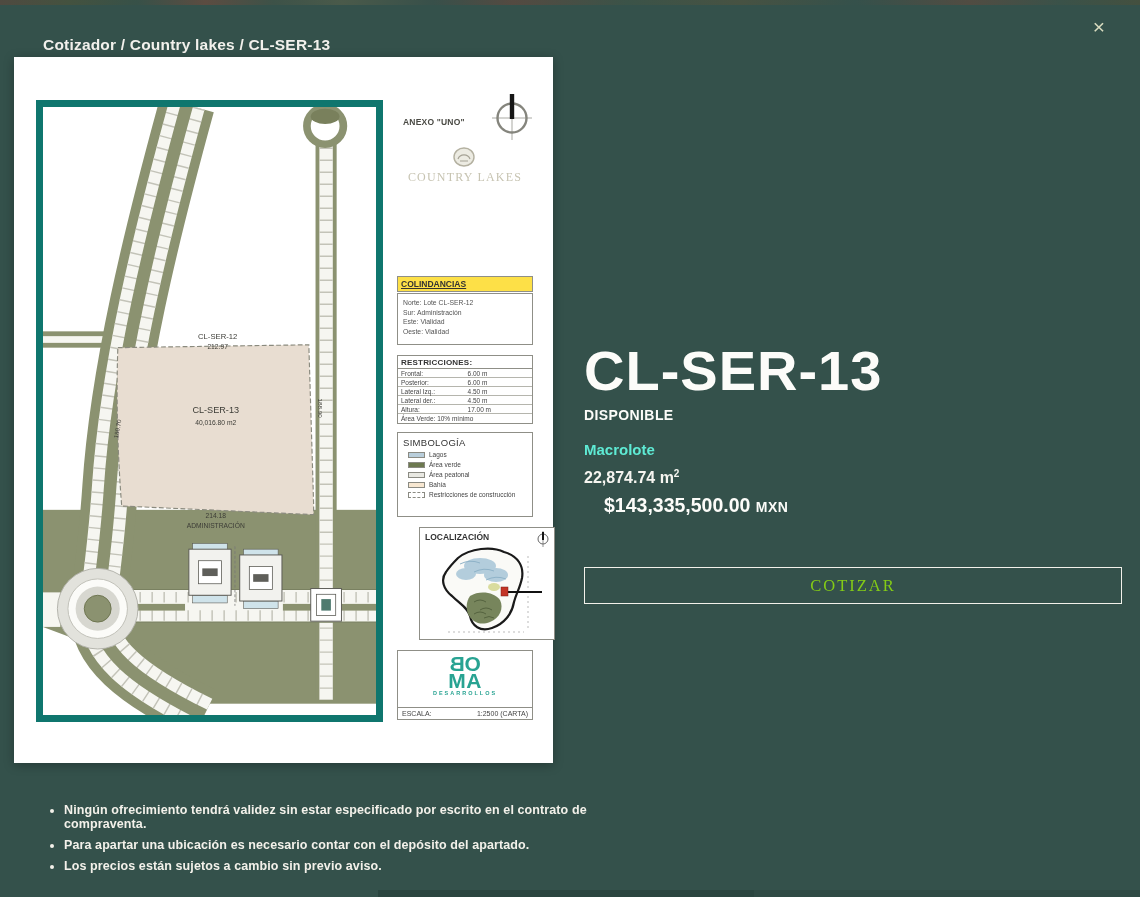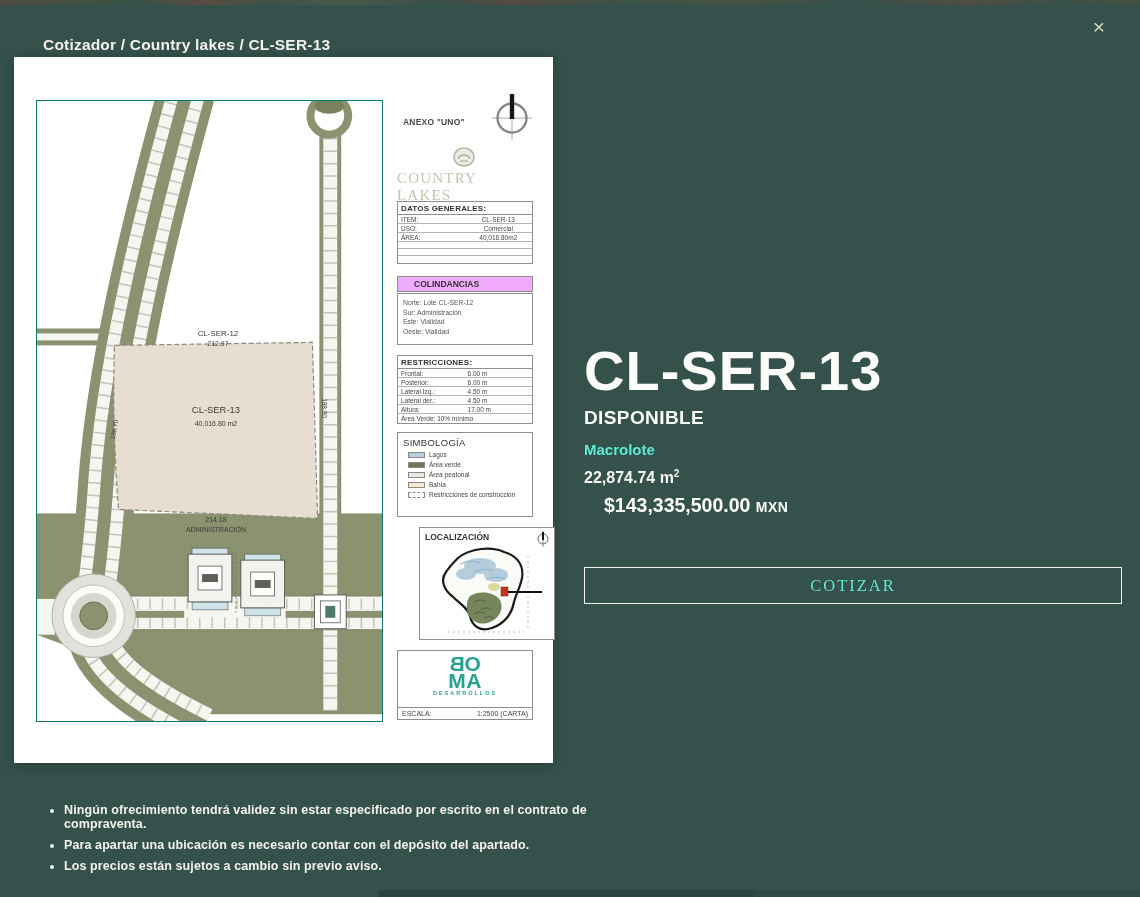--- a/index.html
+++ b/index.html
@@ -9,40 +9,40 @@
   .top-strip { position:absolute; left:0; top:0; width:1140px; height:5px;
     background:linear-gradient(90deg,#4f4a40 0%,#44523f 6%,#375148 12%,#5c4c41 18%,#3d5248 24%,#4a5a4a 30%,#38504a 38%,#544a41 45%,#3b5348 55%,#475242 65%,#35514b 75%,#514c42 85%,#3a5249 93%,#44503f 100%); }
   .bottom-strip-a { position:absolute; left:378px; top:890px; width:376px; height:7px; background:#2a453f; }
   .bottom-strip-b { position:absolute; left:754px; top:890px; width:386px; height:7px; background:#2f4a44; }
 
   .breadcrumb { position:absolute; left:43px; top:20px; color:#f2f1ec; font-size:15.5px; font-weight:700; letter-spacing:.2px; cursor:pointer;margin-top:16px; }
   .close-btn { position:absolute; left:1086px; top:14px; width:26px; height:26px; color:#d9dcc0; font-size:21px; line-height:26px; text-align:center; cursor:pointer; font-weight:400; }
 
   
   .doc { position:absolute; left:14px; top:57px; width:539px; height:706px; background:#ffffff; box-shadow:0 2px 10px rgba(0,0,0,.28); }
-  .map-panel { position:absolute; left:22px; top:43px; width:347px; height:622px; border:1px solid #0f766e; background:#fff; }
+  .map-panel { position:absolute; left:22px; top:43px; width:347px; height:622px; border:7px solid #0f766e; background:#fff; }
   .map-panel svg { display:block; width:100%; height:100%; }
 
   .side-col { position:absolute; left:383px; top:43px; width:136px; height:622px; font-family:"Liberation Sans",sans-serif; }
   .annex { position:absolute; left:6px; top:17px; font-size:8.5px; font-weight:700; color:#4a4a44; letter-spacing:.2px; }
   .compass-main { position:absolute; left:92px; top:-10px; }
   .cl-emblem { position:absolute; left:54px; top:46px; }
-  .cl-logotext { position:absolute; left:0; top:70px; width:136px; text-align:left; font-family:"Liberation Serif",serif; font-size:15px; letter-spacing:1.2px; color:#c7c4b2; }
+  .cl-logotext { position:absolute; left:0; top:70px; width:136px; text-align:center; font-family:"Liberation Serif",serif; font-size:12px; letter-spacing:1.2px; color:#c7c4b2; }
 
   .box { position:absolute; left:0; width:136px; border:1px solid #8f8f87; background:#fff; }
   .box-title { font-size:8px; font-weight:700; color:#333; padding:2px 3px 1px 3px; border-bottom:1px solid #8f8f87; letter-spacing:.2px; }
   .trow { display:flex; border-bottom:1px solid #b5b5ad; font-size:6.5px; color:#444; padding:1px 3px 0 3px; height:9px; }
   .trow:last-child { border-bottom:none; }
   .trow .lab { flex:0 0 52%; }
   .trow .val { flex:1; text-align:center; }
   .trow.leftval .val { text-align:left; }
   .trow.empty { height:7px; }
 
   .datos { top:101px; }
-  .colind-title { position:absolute; left:0; top:176px; width:136px; border:1px solid #8f8f87; font-size:8.5px; font-weight:700; color:#333; padding:2px 16px; background:#f0abfc; }
+  .colind-title { position:absolute; left:0; top:176px; width:136px; border:1px solid #8f8f87; font-size:8.5px; font-weight:700; color:#333; padding:2px 3px; background:#fde047;text-decoration:underline; }
   .colind-body { position:absolute; left:0; top:193px; width:136px; height:52px; border:1px solid #8f8f87; font-size:6.8px; color:#555; padding:4px 5px; line-height:9.5px; background:#fff; }
 
   .restr { top:255px; }
   .restr-foot { font-size:6.5px; color:#444; padding:1px 3px; height:9px; }
 
   .simb { top:332px; height:85px; border:1px solid #8f8f87; }
   .simb-title { font-size:9.5px; color:#333; padding:4px 5px 3px 5px; letter-spacing:.3px; }
   .simb-item { display:flex; align-items:center; padding:0 0 3px 10px; }
   .simb-swatch { width:17px; height:6px; border:.5px solid #8a8a82; margin-right:4px; flex:0 0 auto; }
   .simb-label { font-size:6.5px; color:#444; }
@@ -53,27 +53,27 @@
   .localiz-map { position:absolute; left:8px; top:16px; }
 
   .boma-box { top:550px; height:70px; border:1px solid #8f8f87; }
   .boma-logo { text-align:center; padding-top:4px; line-height:17px; font-size:21px; font-weight:800; color:#28a392; letter-spacing:.5px; }
   .boma-logo .flip { display:inline-block; transform:scaleX(-1); }
   .boma-sub { text-align:center; font-size:5.5px; letter-spacing:2px; color:#28a392; font-weight:700; margin-top:1px; }
   .escala-row { position:absolute; left:0; bottom:0; width:134px; border-top:1px solid #8f8f87; display:flex; justify-content:space-between; font-size:7px; color:#444; padding:2px 4px; }
 
   
   .details-title { position:absolute; left:584px; top:338px; color:#fcfcf9; font-size:56px; font-weight:800; letter-spacing:1px; }
-  .details-status { position:absolute; left:584px; top:407px; color:#fcfcf9; font-size:19px; font-weight:800; letter-spacing:.4px; }
+  .details-status { position:absolute; left:584px; top:407px; color:#fcfcf9; font-size:14px; font-weight:800; letter-spacing:.4px; }
   .details-type { position:absolute; left:584px; top:441px; color:#5eead4; font-size:15px; font-weight:600; }
   .details-area { position:absolute; left:584px; top:468px; color:#f6f5f0; font-size:16px; font-weight:600; }
   .details-area sup { font-size:10px; }
   .details-price { position:absolute; left:584px; top:494px; color:#fcfcf9; font-size:19.5px; font-weight:800;margin-left:20px; }
   .details-currency { font-size:14px; font-weight:600; letter-spacing:.5px; }
-  .cotizar-btn { position:absolute; left:584px; top:567px; width:538px; height:37px; background:transparent; border:1.5px solid #f2f1ea; color:#5eead4; font-family:"Liberation Serif",serif; font-size:16.5px; letter-spacing:2px; cursor:pointer; }
+  .cotizar-btn { position:absolute; left:584px; top:567px; width:538px; height:37px; background:transparent; border:1.5px solid #f2f1ea; color:#84cc16; font-family:"Liberation Serif",serif; font-size:16.5px; letter-spacing:2px; cursor:pointer; }
 
   
   .disclaimers { position:absolute; left:64px; top:803px; width:560px; color:#f3f1ea; }
   .disclaimers li { font-size:12.5px; font-weight:600; margin-bottom:7px; letter-spacing:.1px; }
 
   .mapnum { font-family:"Liberation Sans",sans-serif; fill:#3c3c36; }
 </style>
 </head>
 <body>
 
@@ -174,38 +174,20 @@
       <rect x="20.8" y="4" width="4.4" height="25" fill="#161616"></rect>
     </svg>
 
     <svg class="cl-emblem" width="26" height="22" viewBox="0 0 26 22">
       <ellipse cx="13" cy="11" rx="10" ry="9" fill="#ecebe2" stroke="#b4b1a1" stroke-width="1.4"></ellipse>
       <path d="M7,13 C9,7.5 17,7.5 19,13" fill="none" stroke="#a5a295" stroke-width="1.2"></path>
       <path d="M9,15 L17,15" stroke="#a5a295" stroke-width="1"></path>
     </svg>
     <div class="cl-logotext">COUNTRY LAKES</div>
 
-    <div class="box datos">
-      <div class="box-title">DATOS GENERALES:</div>
-      <div class="trow">
-        <span class="lab">ITEM:</span>
-        <span class="val">CL-SER-13</span>
-      </div>
-      <div class="trow">
-        <span class="lab">USO:</span>
-        <span class="val">Comercial</span>
-      </div>
-      <div class="trow">
-        <span class="lab">ÁREA:</span>
-        <span class="val">40,016.80m2</span>
-      </div>
-      <div class="trow empty"></div>
-      <div class="trow empty"></div>
-      <div class="trow empty"></div>
-    </div>
 
     <div class="colind-title">COLINDANCIAS</div>
     <div class="colind-body">
       <div>Norte: Lote CL-SER-12</div>
       <div>Sur: Administración</div>
       <div>Este: Vialidad</div>
       <div>Oeste: Vialidad</div>
     </div>
 
     <div class="box restr">

